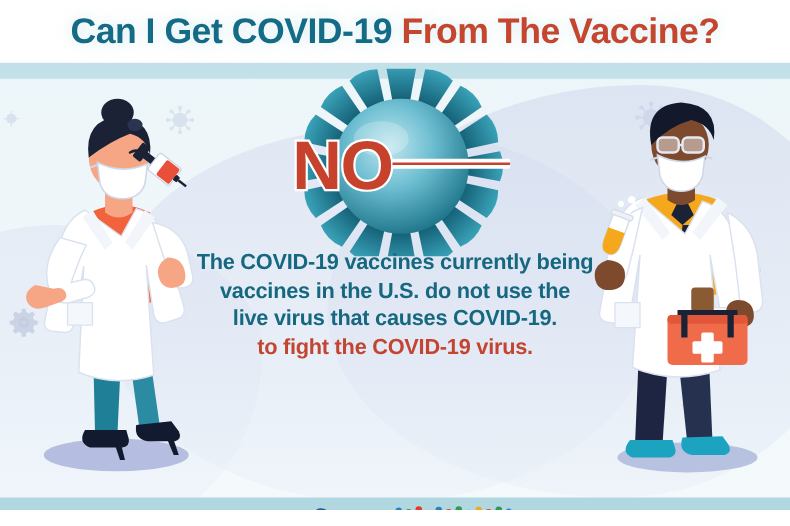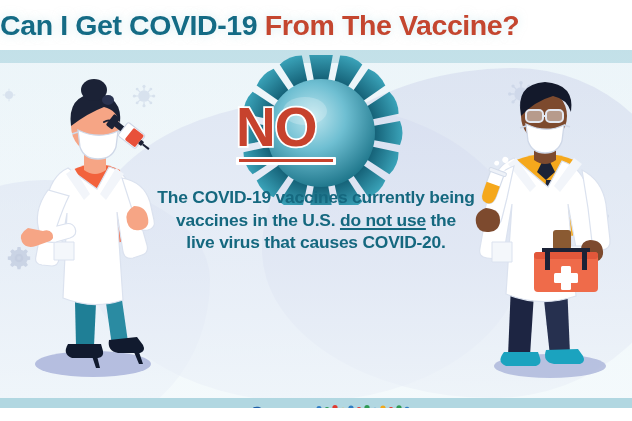--- a/index.html
+++ b/index.html
@@ -19,21 +19,21 @@
   }
 
   
   .title-area {
     position: absolute;
     left: 0; top: 0;
     width: 632px; height: 50px;
     background: #ffffff;
     display: flex;
     align-items: center;
-    justify-content: flex-start;
+    justify-content: center;
     z-index: 40;
   }
   .title-text {
     font-size: 28.5px;
     font-weight: bold;
     letter-spacing: -0.4px;
     white-space: nowrap;
     text-shadow: 0 0 10px rgba(180,220,230,0.55);
   }
   .t-teal { color: #146b85; }
@@ -107,22 +107,22 @@
     position: absolute;
     left: 236px; top: 5px;
     width: 170px; height: 150px;
     z-index: 14;
   }
   .no-badge {
     position: absolute;
     left: 236px; top: 5px;
     width: 170px; height: 150px;
     z-index: 16;
-    display: flex; flex-direction: column;
-    align-items: flex-start; justify-content: center;
+    display: flex; flex-direction: row;
+    align-items: center; justify-content: center;
   }
   .no-text {
     font-size: 55px;
     font-weight: bold;
     color: #c7422d;
     letter-spacing: -1px;
     line-height: 1;
     -webkit-text-stroke: 3.5px #ffffff;
     paint-order: stroke fill;
     margin-top: 4px;
@@ -134,33 +134,33 @@
     border-radius: 1px;
     display:flex; align-items:center; justify-content:center;
   }
   .no-underline i {
     display:block; width: 94px; height: 2.5px; background:#c7422d;
   }
 
   
   .body-text {
     position: absolute;
-    left: 96px; top: 136px;
+    left: 96px; top: 148px;
     width: 440px;
     text-align: center;
     z-index: 18;
     line-height: 1.30;
     font-size: 17.4px;
     font-weight: bold;
     letter-spacing: -0.2px;
   }
   .line { white-space: nowrap; }
   .c-teal { color: #15687f; }
   .c-red  { color: #c4452f; }
-  .u { text-decoration: underline; text-underline-offset: 2px; text-decoration-thickness: 1.6px; }
+  .u { text-underline-offset: 2px; text-decoration-thickness: 1.6px; }
 
   
   .like-share { position:absolute; left: 224px; top: 356px; z-index: 24; }
   .rhcp { position:absolute; left: 314px; top: 354px; z-index: 24; width: 100px; }
 
   
   .person { position:absolute; z-index: 12; }
   .person-left  { left: 16px; top: 28px; }
   .person-right { left: 470px; top: 24px; }
 </style>
@@ -467,21 +467,22 @@
     <div class="no-badge">
       <div class="no-text">NO</div>
       <div class="no-underline">
           <i></i>
         </div>
     </div>
 
     <div class="body-text">
       <div class="line c-teal">The COVID-19 vaccines currently being</div>
       <div class="line c-teal"><span>vaccines in the U.S. </span><span class="u">do not use</span><span> the</span></div>
-      <div class="line c-teal">live virus that causes COVID-20.</div>
+      <div class="line c-teal">live virus that causes COVID-19.</div>
+      <div class="line c-red">to fight the COVID-19 virus.</div>
     </div>
 
     <svg class="like-share" width="84" height="48" viewBox="0 0 84 48">
 
       <path d="M6 22 q-4 0 -4 4 v14 q0 4 4 4 h10 v-22 Z" fill="#ffffff" stroke="#1f5fa8" stroke-width="2.4"></path>
       <path d="M18 20 q8 -6 10 -14 q1 -5 6 -4 q5 1 4 7 l-2 9 h12 q6 0 5 6 l-3 15 q-1 5 -7 5 h-25 Z" fill="#ffffff" stroke="#1f5fa8" stroke-width="2.4"></path>
 
       <path d="M36 8 h30 l12 13 l-12 13 h-30 Z" fill="#ffffff" stroke="#1f5fa8" stroke-width="2.4"></path>
       <text x="50" y="21" font-family="Liberation Sans, sans-serif" font-size="10" font-weight="bold" fill="#1f5fa8" text-anchor="middle">LIKE</text>
       <path d="M22 26 h44 l12 11 l-12 11 h-44 Z" fill="#1f5fa8" stroke="#1f5fa8" stroke-width="2"></path>

